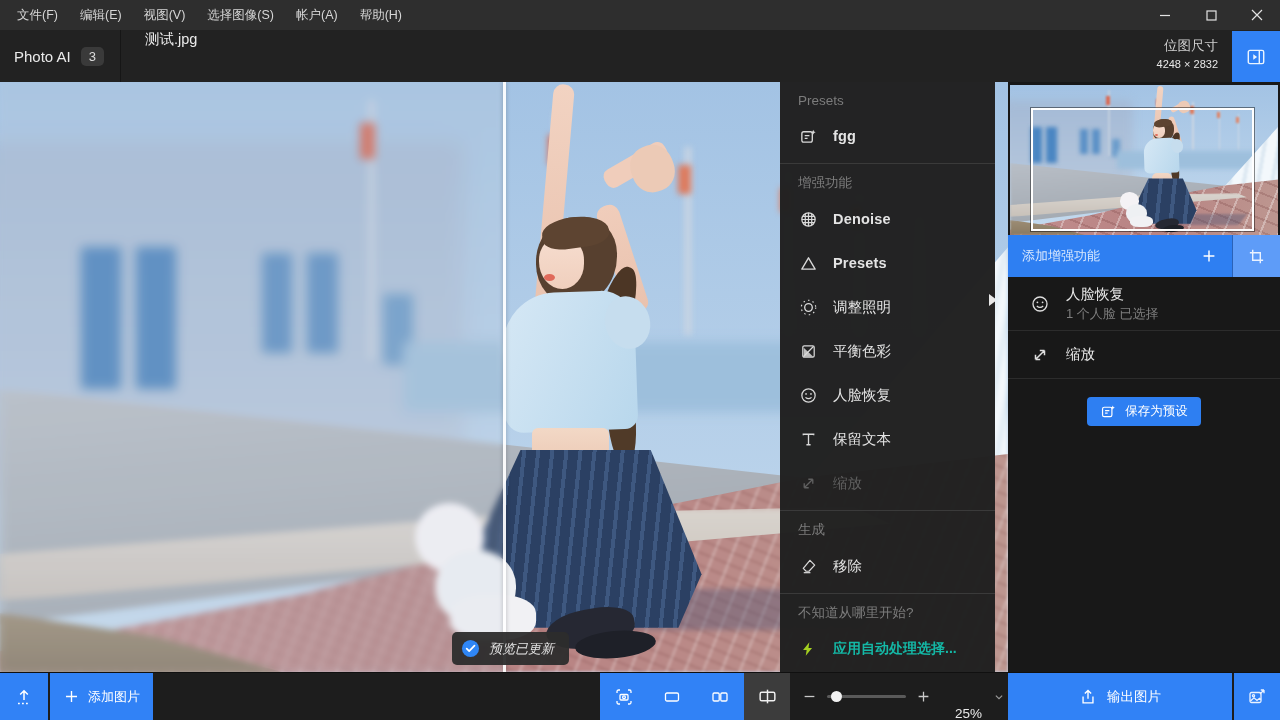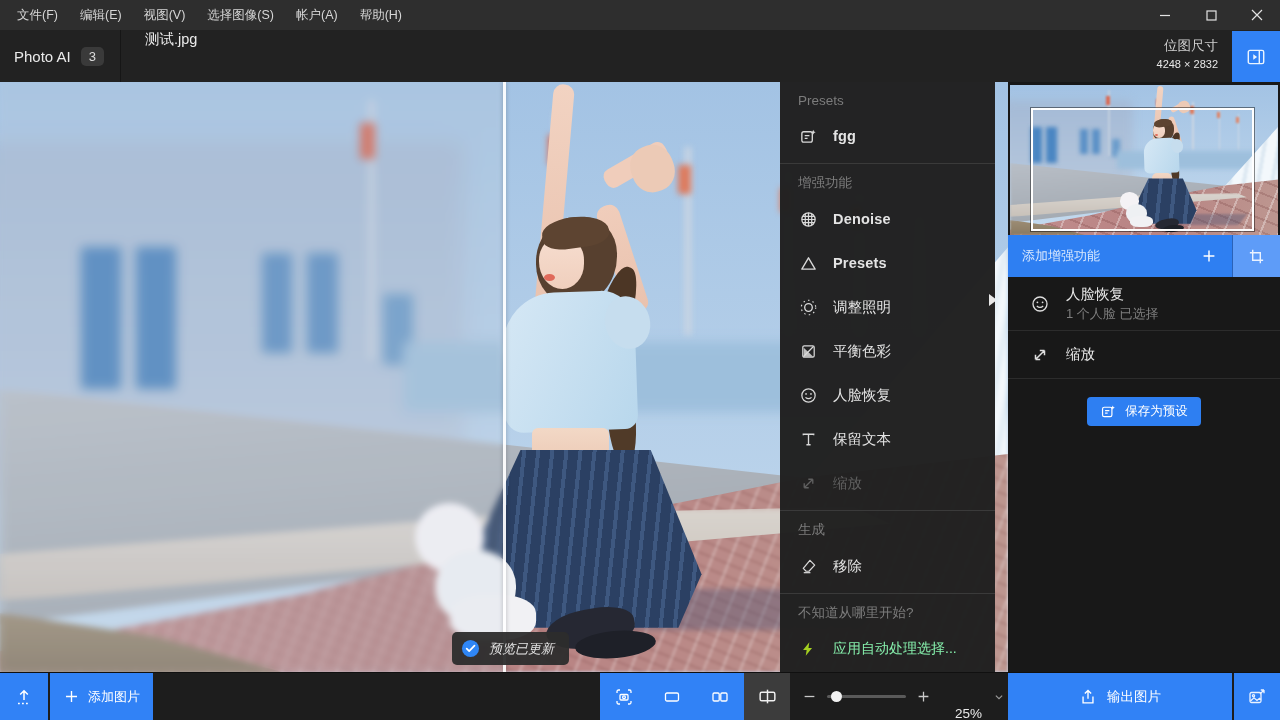--- a/index.html
+++ b/index.html
@@ -47,21 +47,21 @@
   .presets-panel { position:absolute; left:780px; top:0; width:215px; height:590px;
     background:rgba(33,33,33,.985); z-index:20; overflow:hidden; }
   .pp-header { height:28px; display:flex; align-items:center; padding-left:18px;
     font-size:13.5px; color:#7c7c7c; margin-top:4px; }
   .pp-item { height:44px; display:flex; align-items:center; padding-left:18px; gap:15px;
     font-size:14.5px; color:#e4e4e4; cursor:default; }
   .pp-item .ic { width:20px; height:20px; flex:0 0 20px; display:flex; align-items:center; justify-content:center; color:#d9d9d9; }
   .pp-item.en { font-weight:bold; letter-spacing:.2px; }
   .pp-item.disabled { color:#606060; }
   .pp-item.disabled .ic { color:#606060; }
-  .pp-item.auto { color:#86efac; font-weight:normal; font-size:14px; }
+  .pp-item.auto { color:#14b8a6; font-weight:bold; font-size:14px; }
   .pp-div { height:1px; background:#3a3a3a; margin:5px 0; }
   .submenu-arrow { position:absolute; right:-2px; top:212px; width:0; height:0;
     border-top:6px solid transparent; border-bottom:6px solid transparent; border-left:8px solid #e8e8e8; }
 
   
   .sidebar { position:absolute; left:1008px; top:0; width:272px; height:590px; background:#181818; z-index:10; }
   .navigator { position:relative; margin:3px 2px 0 2px; width:268px; height:150px; overflow:hidden; background:#9fc0e2; }
   .nav-viewport { position:absolute; left:8%; top:15%; width:83%; height:82%;
     border:2px solid #ffffff; box-shadow:0 0 0 1px rgba(0,0,0,.45); }
   .add-bar { display:flex; height:42px; }

